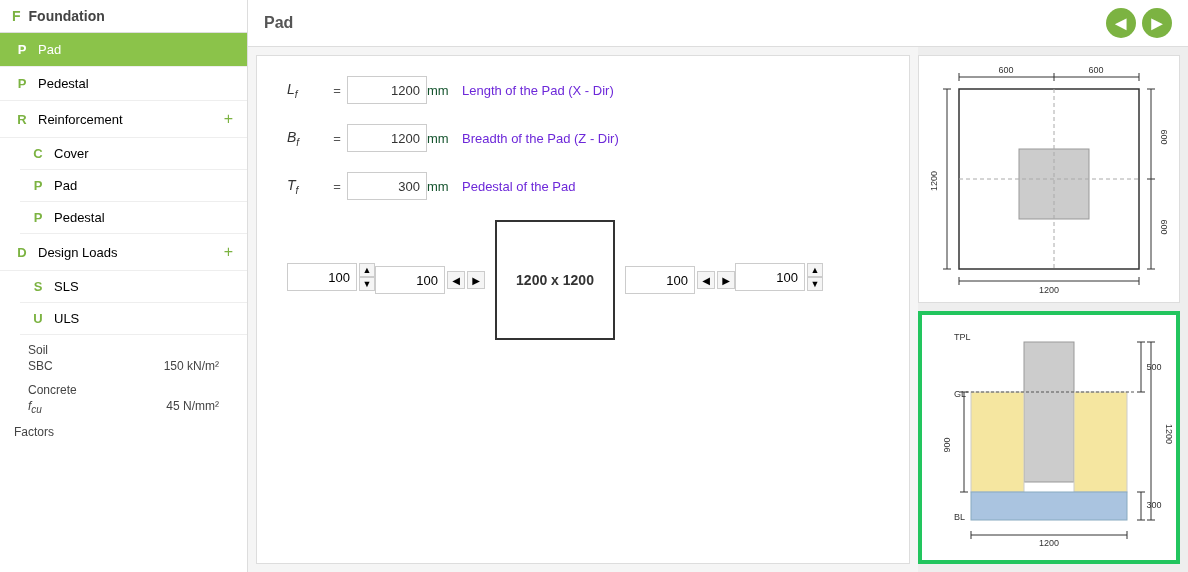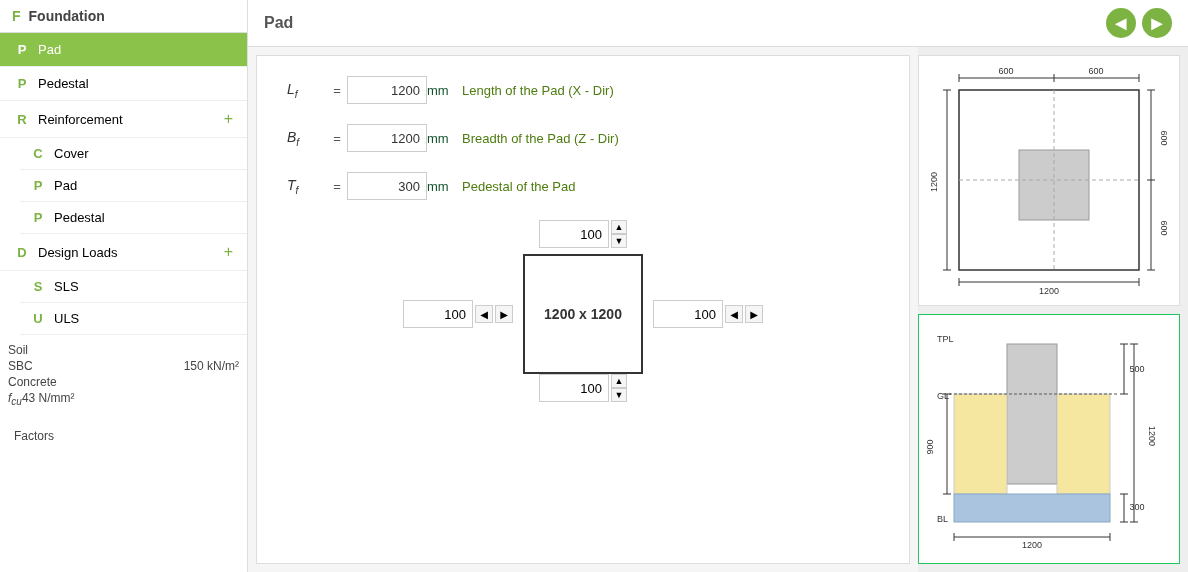--- a/index.html
+++ b/index.html
@@ -151,28 +151,28 @@
       padding: 0 6px;
       font-size: 13px;
       color: #333;
     }
     .form-unit {
       width: 35px;
       color: #14532d;
       font-size: 13px;
     }
     .form-desc {
-      color: #4d7c0f;
+      color: #6d28d9;
       font-size: 13px;
     }
 
     
     .pad-visualizer {
       display: flex;
-      flex-direction: column;
+      flex-direction: row;
       align-items: center;
       margin-top: 10px;
     }
     .spinner-box {
       display: flex;
       align-items: center;
       gap: 2px;
       margin-bottom: 6px;
     }
     .spinner-input {
@@ -248,26 +248,26 @@
       border: 1px solid #ddd;
       flex: 1;
       margin: 8px 8px 4px 0;
       display: flex;
       align-items: center;
       justify-content: center;
       overflow: hidden;
     }
     .diagram-bottom {
       background: #fff;
-      border: 1px solid #22c55e;
+      border: 4px solid #22c55e;
       flex: 1;
       margin: 4px 8px 8px 0;
       display: flex;
       align-items: center;
-      justify-content: flex-start;
+      justify-content: flex-end;
       overflow: hidden;
     }
 
     svg text { font-family: Arial, sans-serif; }
   </style>
 </head>
 <body>
 
 <div id="sidebar">
   <div class="sidebar-top">
@@ -316,30 +316,30 @@
     <div class="sidebar-item">
       <span class="letter">S</span>
       <span>SLS</span>
     </div>
     <div class="sidebar-item">
       <span class="letter">U</span>
       <span>ULS</span>
     </div>
   </div>
 
-  <div style="padding: 8px 8px 2px; font-size:12px; color:#444; font-style:normal;">
+  <div style="padding: 8px 28px 2px; font-size:12px; color:#444; font-style:normal;">
     <div style="margin-bottom:2px;">Soil</div>
-    <div style="display:flex; justify-content:space-between; margin-bottom:2px;">
+    <div style="display:flex; justify-content:space-between; margin-bottom:10px;">
       <span>SBC</span>
       <span>150 kN/m²</span>
     </div>
     <div style="margin-bottom:2px;">Concrete</div>
-    <div style="display:flex; margin-bottom:14px;">
+    <div style="display:flex; justify-content:space-between; margin-bottom:2px;">
       <span style="font-style:italic;">f<sub>cu</sub></span>
-      <span>43 N/mm²</span>
+      <span>45 N/mm²</span>
     </div>
   </div>
 
   <div class="sidebar-footer-item bold">Factors</div>
 </div>
 
 <div id="main">
 
   <div id="toolbar">
     <span class="title">Pad</span>

